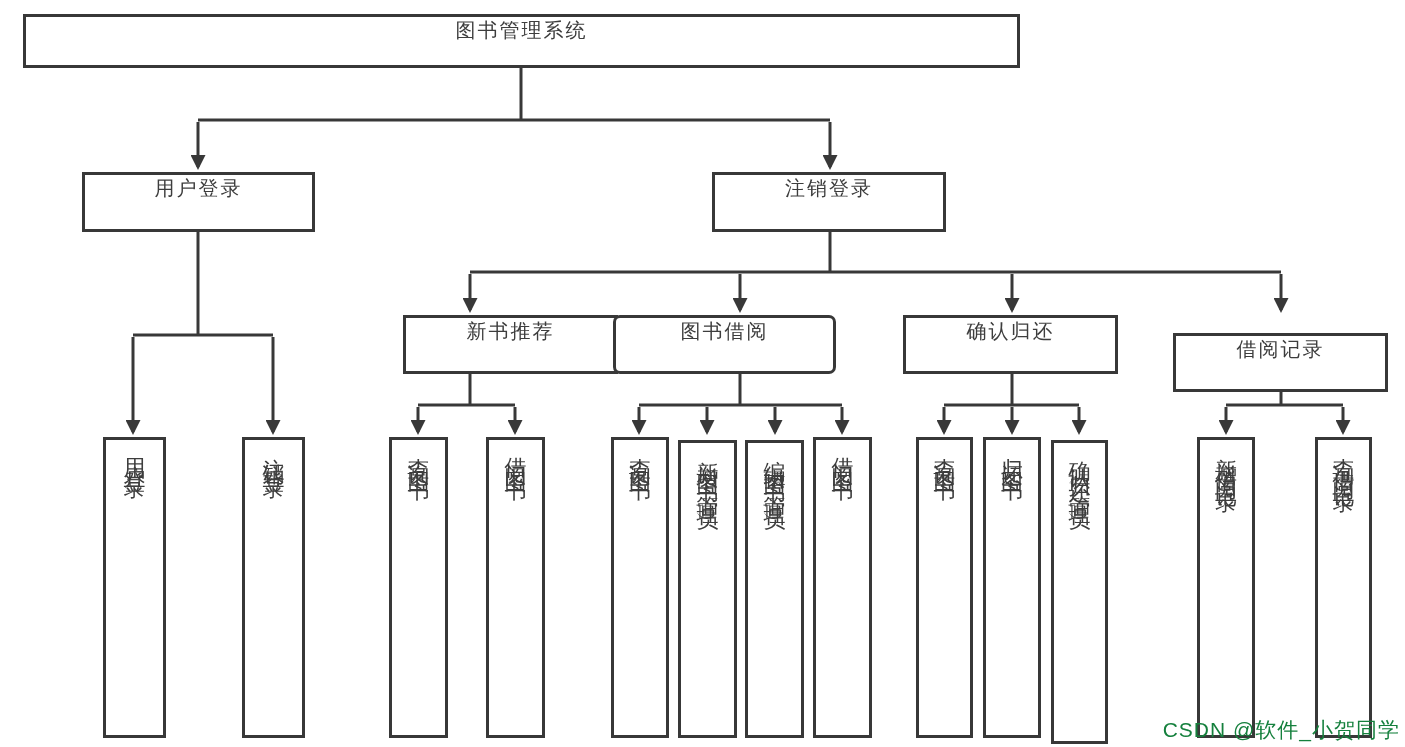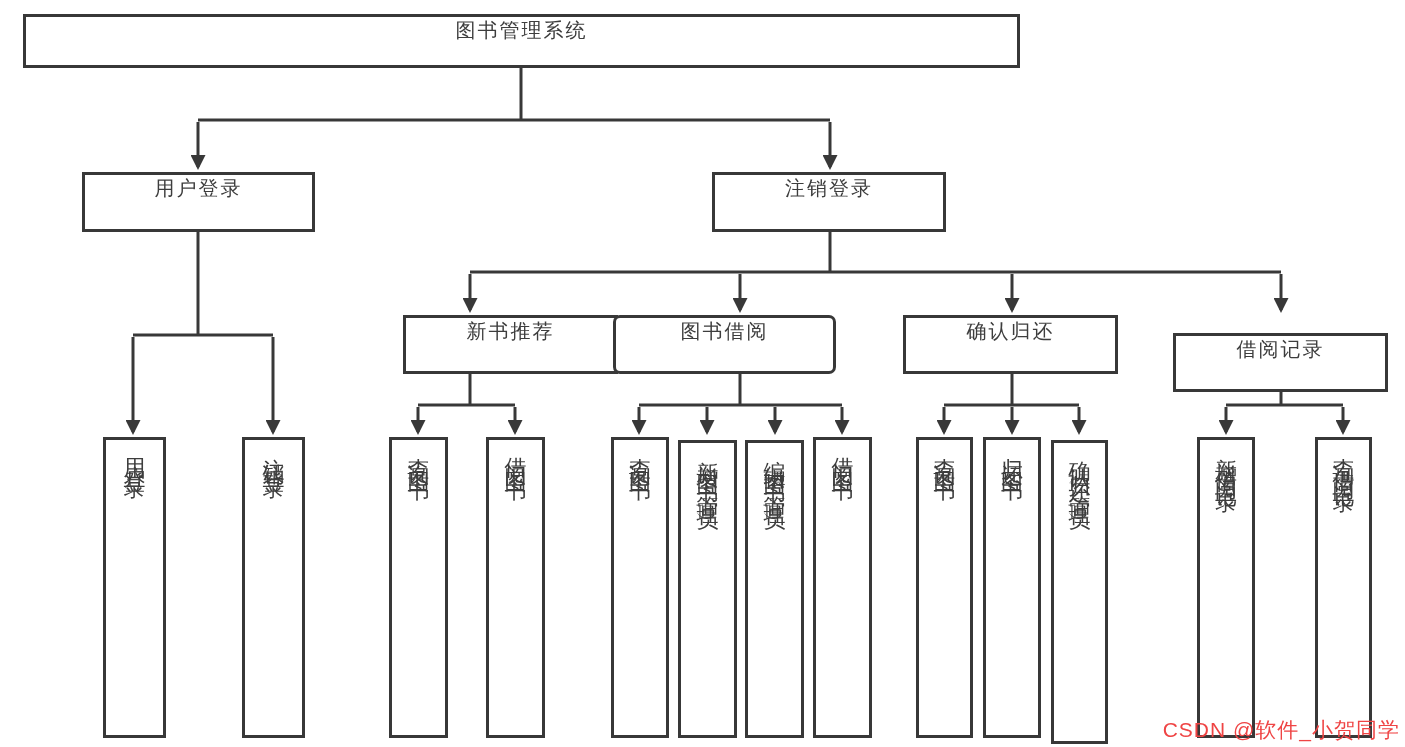--- a/index.html
+++ b/index.html
@@ -44,21 +44,21 @@
     font-size: 22px;
     letter-spacing: 7px;
     line-height: 1;
     white-space: nowrap;
   }
   .watermark {
     position: absolute;
     right: 5px;
     bottom: 3px;
     font-size: 21px;
-    color: #ef4444;
+    color: #15803d;
     letter-spacing: 1px;
     z-index: 3;
     white-space: nowrap;
   }
 </style>
 </head>
 <body>
 
 <div class="canvas">
 

